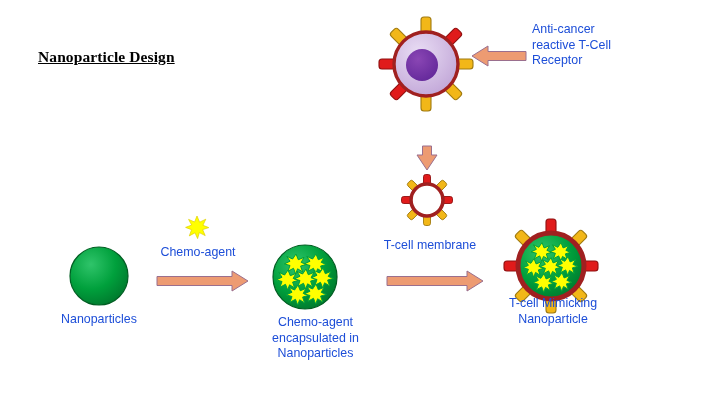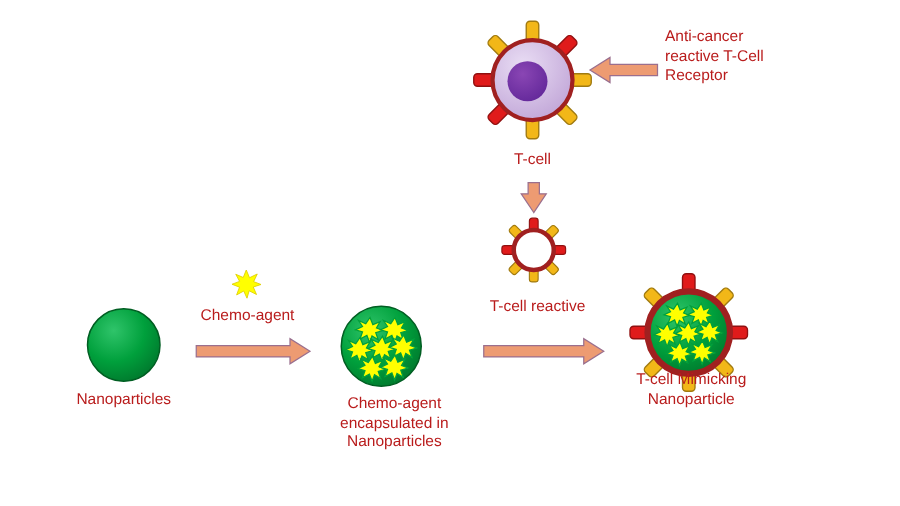--- a/index.html
+++ b/index.html
@@ -25,36 +25,37 @@
     font-size: 15.5px;
     font-weight: bold;
     color: #000000;
     text-decoration: underline;
     white-space: nowrap;
     letter-spacing: 0.1px;
   }
 
   
   .label {
-    color: #b91c1c;
+    color: #1d4ed8;
     font-size: 12.4px;
     line-height: 15.5px;
     text-align: center;
     white-space: pre-line;
   }
   .label.left-align { text-align: left; }
 
   
   .cellwrap svg { display: block; overflow: visible; }
 </style>
 </head>
 <body>
 
 <div id="canvas">
 
+  <div class="abs" id="title">Nanoparticle Design</div>
 
   <div class="abs cellwrap" style="left:378px; top:16px;">
     <svg width="96" height="96" viewBox="0 0 96 96">
       <g>
 
         <rect x="43" y="1" width="10" height="17" rx="3" fill="#f2b718" stroke="#a07a10" stroke-width="1.1"></rect>
 
         <rect x="43" y="78" width="10" height="17" rx="3" fill="#f2b718" stroke="#a07a10" stroke-width="1.1"></rect>
 
         <rect x="78" y="43" width="17" height="10" rx="3" fill="#f2b718" stroke="#a07a10" stroke-width="1.1"></rect>
@@ -76,21 +77,20 @@
         <radialGradient id="tcellNuc" cx="38%" cy="32%" r="75%">
           <stop offset="0%" stop-color="#8a46b4"></stop>
           <stop offset="100%" stop-color="#63289a"></stop>
         </radialGradient>
       </defs>
       <circle cx="48" cy="48" r="32" fill="url(#tcellBody)" stroke="#a02020" stroke-width="3.4"></circle>
       <circle cx="44" cy="49" r="16" fill="url(#tcellNuc)"></circle>
     </svg>
   </div>
 
-  <div class="abs label" style="left:386px; top:120px; width:80px;">T-cell</div>
 
   <div class="abs" style="left:470px; top:43px;">
     <svg width="58" height="26" viewBox="0 0 58 26">
       <polygon points="2,13 18,3 18,8.5 56,8.5 56,17.5 18,17.5 18,23" fill="#ed9b72" stroke="#9a6f8e" stroke-width="1"></polygon>
     </svg>
   </div>
 
   <div class="abs label left-align" style="left:532px; top:22px; width:130px;">Anti-cancer
 reactive T-Cell
 Receptor</div>
@@ -112,21 +112,21 @@
           <rect x="22.5" y="0.5" width="7" height="11" rx="2.2" fill="#f2b718" stroke="#a07a10" stroke-width="0.9"></rect>
           <rect x="22.5" y="40.5" width="7" height="11" rx="2.2" fill="#f2b718" stroke="#a07a10" stroke-width="0.9"></rect>
           <rect x="40.5" y="22.5" width="11" height="7" rx="2.2" fill="#f2b718" stroke="#a07a10" stroke-width="0.9"></rect>
           <rect x="0.5" y="22.5" width="11" height="7" rx="2.2" fill="#f2b718" stroke="#a07a10" stroke-width="0.9"></rect>
         </g>
       </g>
       <circle cx="26" cy="26" r="16" fill="#ffffff" stroke="#a02020" stroke-width="3.6"></circle>
     </svg>
   </div>
 
-  <div class="abs label" style="left:360px; top:238px; width:140px;">T-cell reactive</div>
+  <div class="abs label" style="left:360px; top:238px; width:140px;">T-cell membrane</div>
 
   <div class="abs cellwrap" style="left:68px; top:245px;">
     <svg width="62" height="62" viewBox="0 0 62 62">
       <defs>
         <radialGradient id="npGrad" cx="36%" cy="30%" r="78%">
           <stop offset="0%" stop-color="#2fc46a"></stop>
           <stop offset="55%" stop-color="#00a03c"></stop>
           <stop offset="100%" stop-color="#00762c"></stop>
         </radialGradient>
       </defs>

